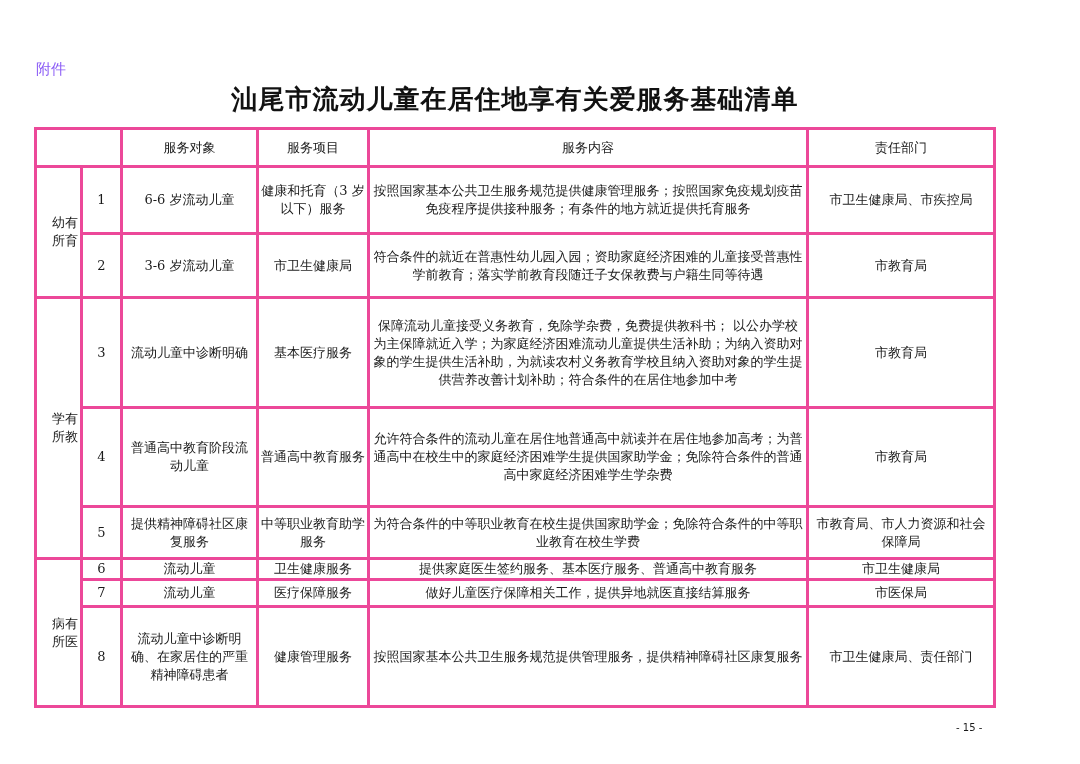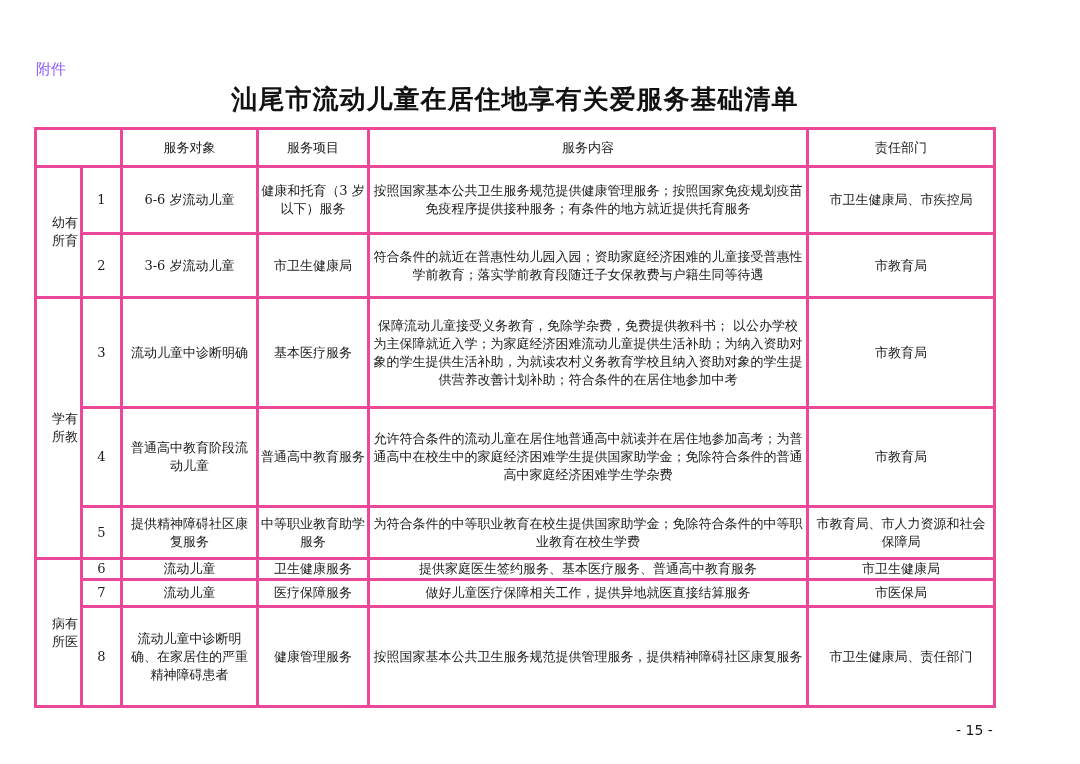--- a/index.html
+++ b/index.html
@@ -29,21 +29,21 @@
   table.list th {
     font-weight: normal; height: 35px;
     font-family: "DejaVu Sans", "Liberation Sans", sans-serif; font-size: 13px;
   }
   .c { text-align: center; }
   .l { text-align: center; }
   .cat { text-align: right; padding-left: 6px !important; }
   .num { text-align: center; }
   .page-num {
     position: absolute; left: 956px; top: 722px;
-    font-family: "DejaVu Sans", "Liberation Sans", sans-serif; font-size: 14px;
+    font-family: "DejaVu Sans", "Liberation Sans", sans-serif; font-size: 10px;
   }
 </style>
 </head>
 <body>
 
 <div class="attach">附件</div>
 <div class="title">汕尾市流动儿童在居住地享有关爱服务基础清单</div>
 
 <table class="list">
   <colgroup>

